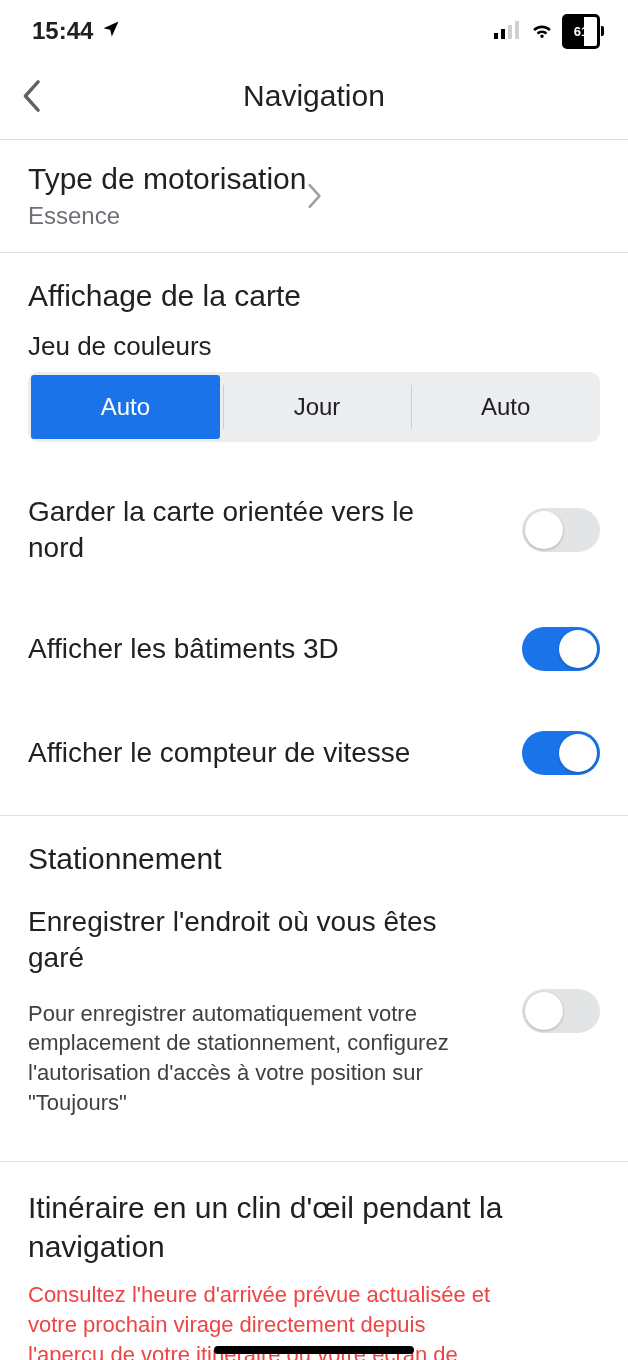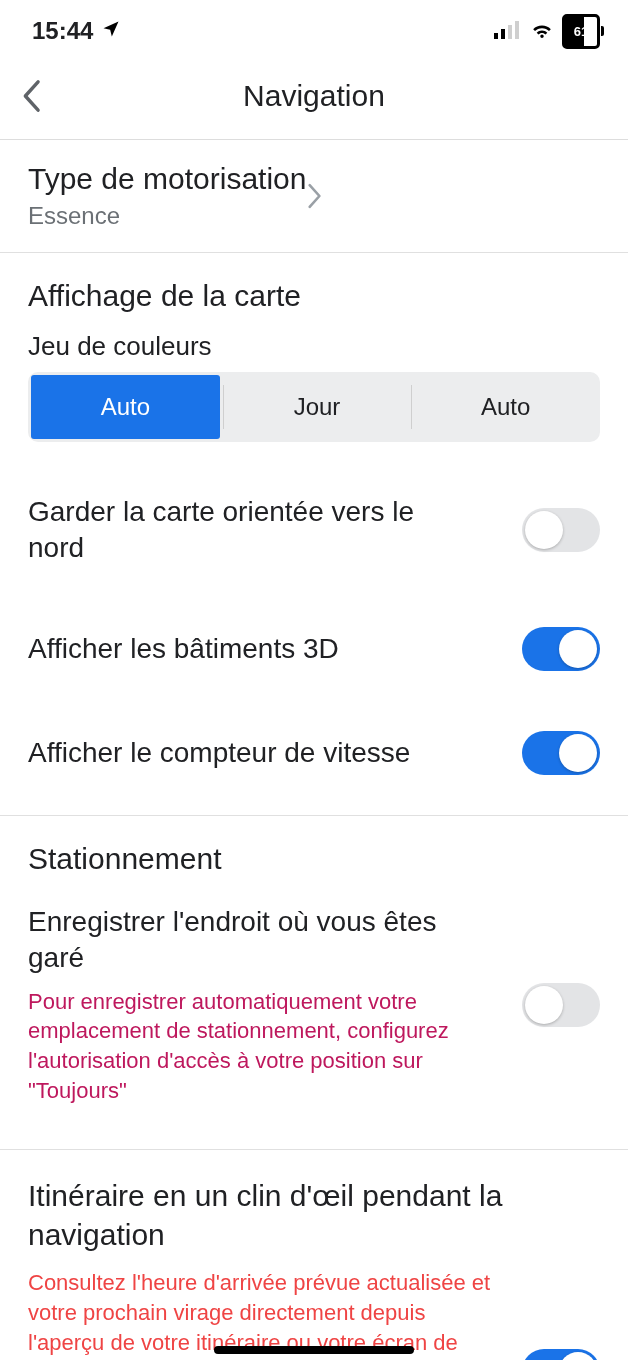--- a/index.html
+++ b/index.html
@@ -18,21 +18,21 @@
   .section-header { font-size:30px; font-weight:500; padding: 26px 28px 6px 28px; color:#202124; }
   .sub-label { font-size:26px; padding: 12px 28px 10px 28px; color:#202124; }
   .seg-wrapper { padding: 0 28px 22px 28px; }
   .segmented { display:flex; background:#ecedee; border-radius:10px; overflow:hidden; height:70px; }
   .segmented .seg { flex:1; display:flex; align-items:center; justify-content:center; font-size:24px; color:#202124; position:relative; }
   .segmented .seg.selected { background:#1a73e8; color:#fff; border-radius:3px; margin:3px; font-weight:500;}
   .segmented .seg:not(:first-child):not(.selected)::before { content:""; position:absolute; left:0; top:18%; height:64%; width:1px; background:#cfcfcf; }
   .toggle-row { display:flex; align-items:center; justify-content:space-between; padding: 30px 28px; gap: 39px; }
   .toggle-row .label-col { flex:1; padding-right:20px; }
   .toggle-label { font-size:28px; color:#202124; line-height:1.3; }
-  .toggle-desc { font-size:22px; color:#be185d; margin-top:10px; line-height:1.35; }
+  .toggle-desc { font-size:22px; color:#404040; margin-top:22px; line-height:1.35; }
   .chevron svg, .back svg { display:block; }
   .switch { width:78px; height:44px; border-radius:22px; position:relative; flex-shrink:0; transition:background .2s; }
   .switch.off { background:#e3e4e6; }
   .switch.on  { background:#1a73e8; }
   .switch .knob { position:absolute; top:3px; width:38px; height:38px; border-radius:50%; background:#fff; box-shadow:0 1px 3px rgba(0,0,0,.25); transition:left .2s; }
   .switch.off .knob { left:3px; }
   .switch.on  .knob { left:37px; }
   .last-desc { font-size:22px; color:#ef4444; padding: 0 28px 10px 28px; line-height:1.35; }
   .last-title { font-size:30px; font-weight:500; padding: 26px 28px 0 28px; line-height:1.3; }
   .last-row { display:flex; align-items:flex-end; justify-content:space-between; padding: 14px 28px 0 0; }

